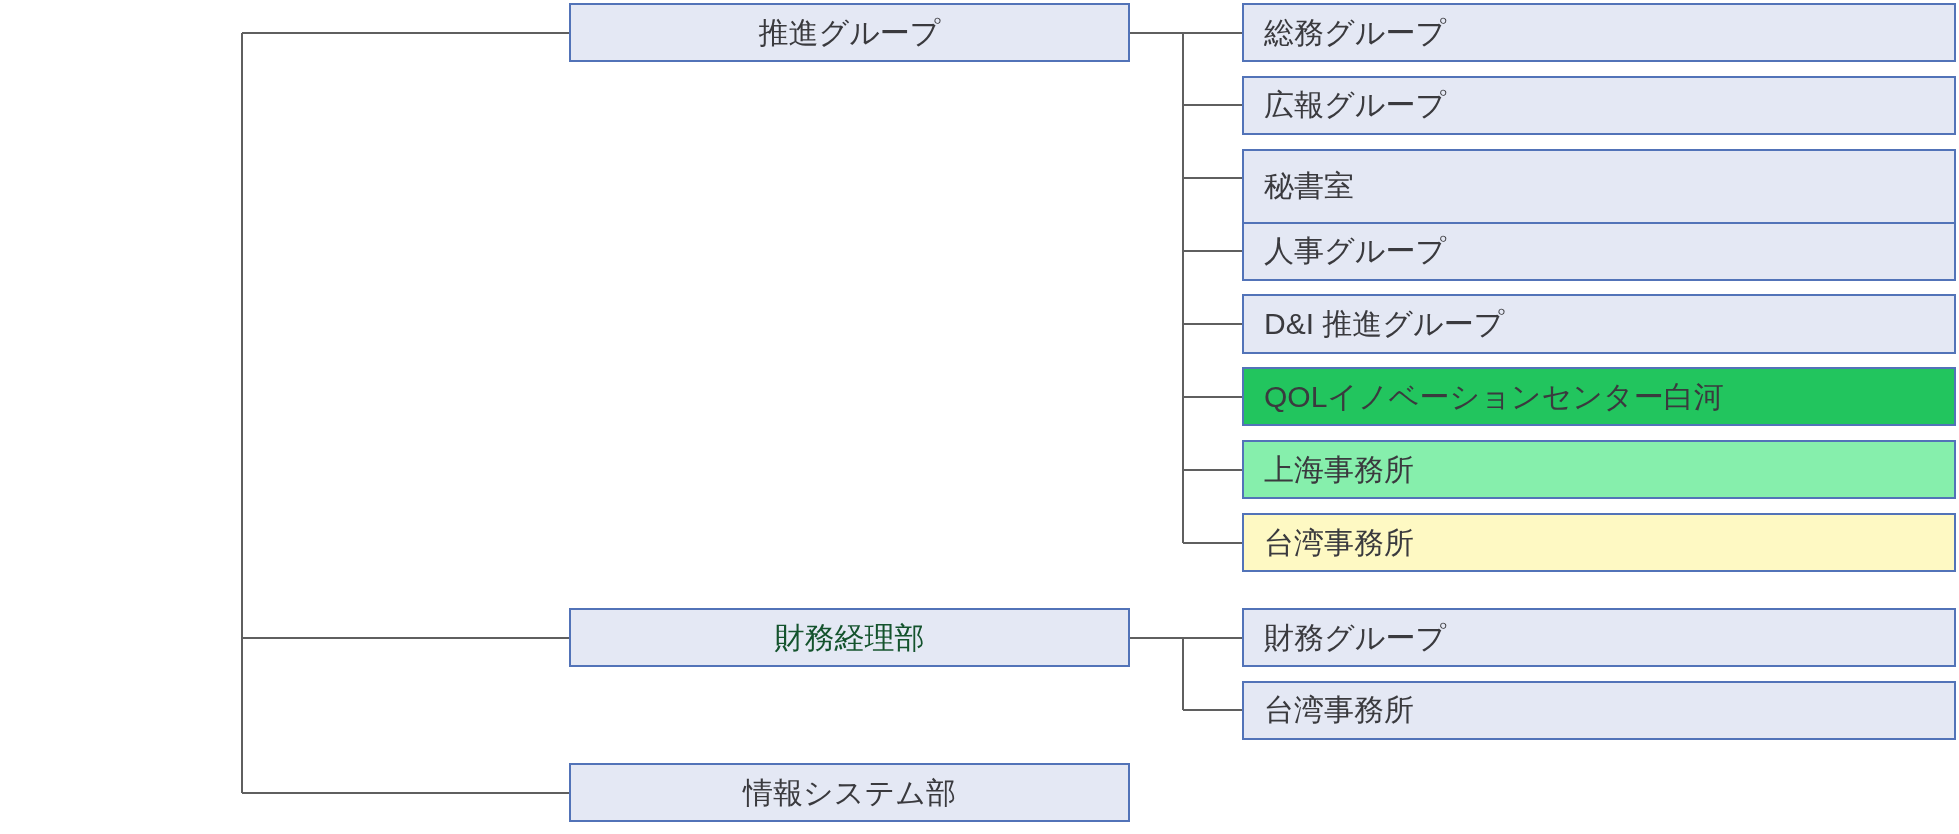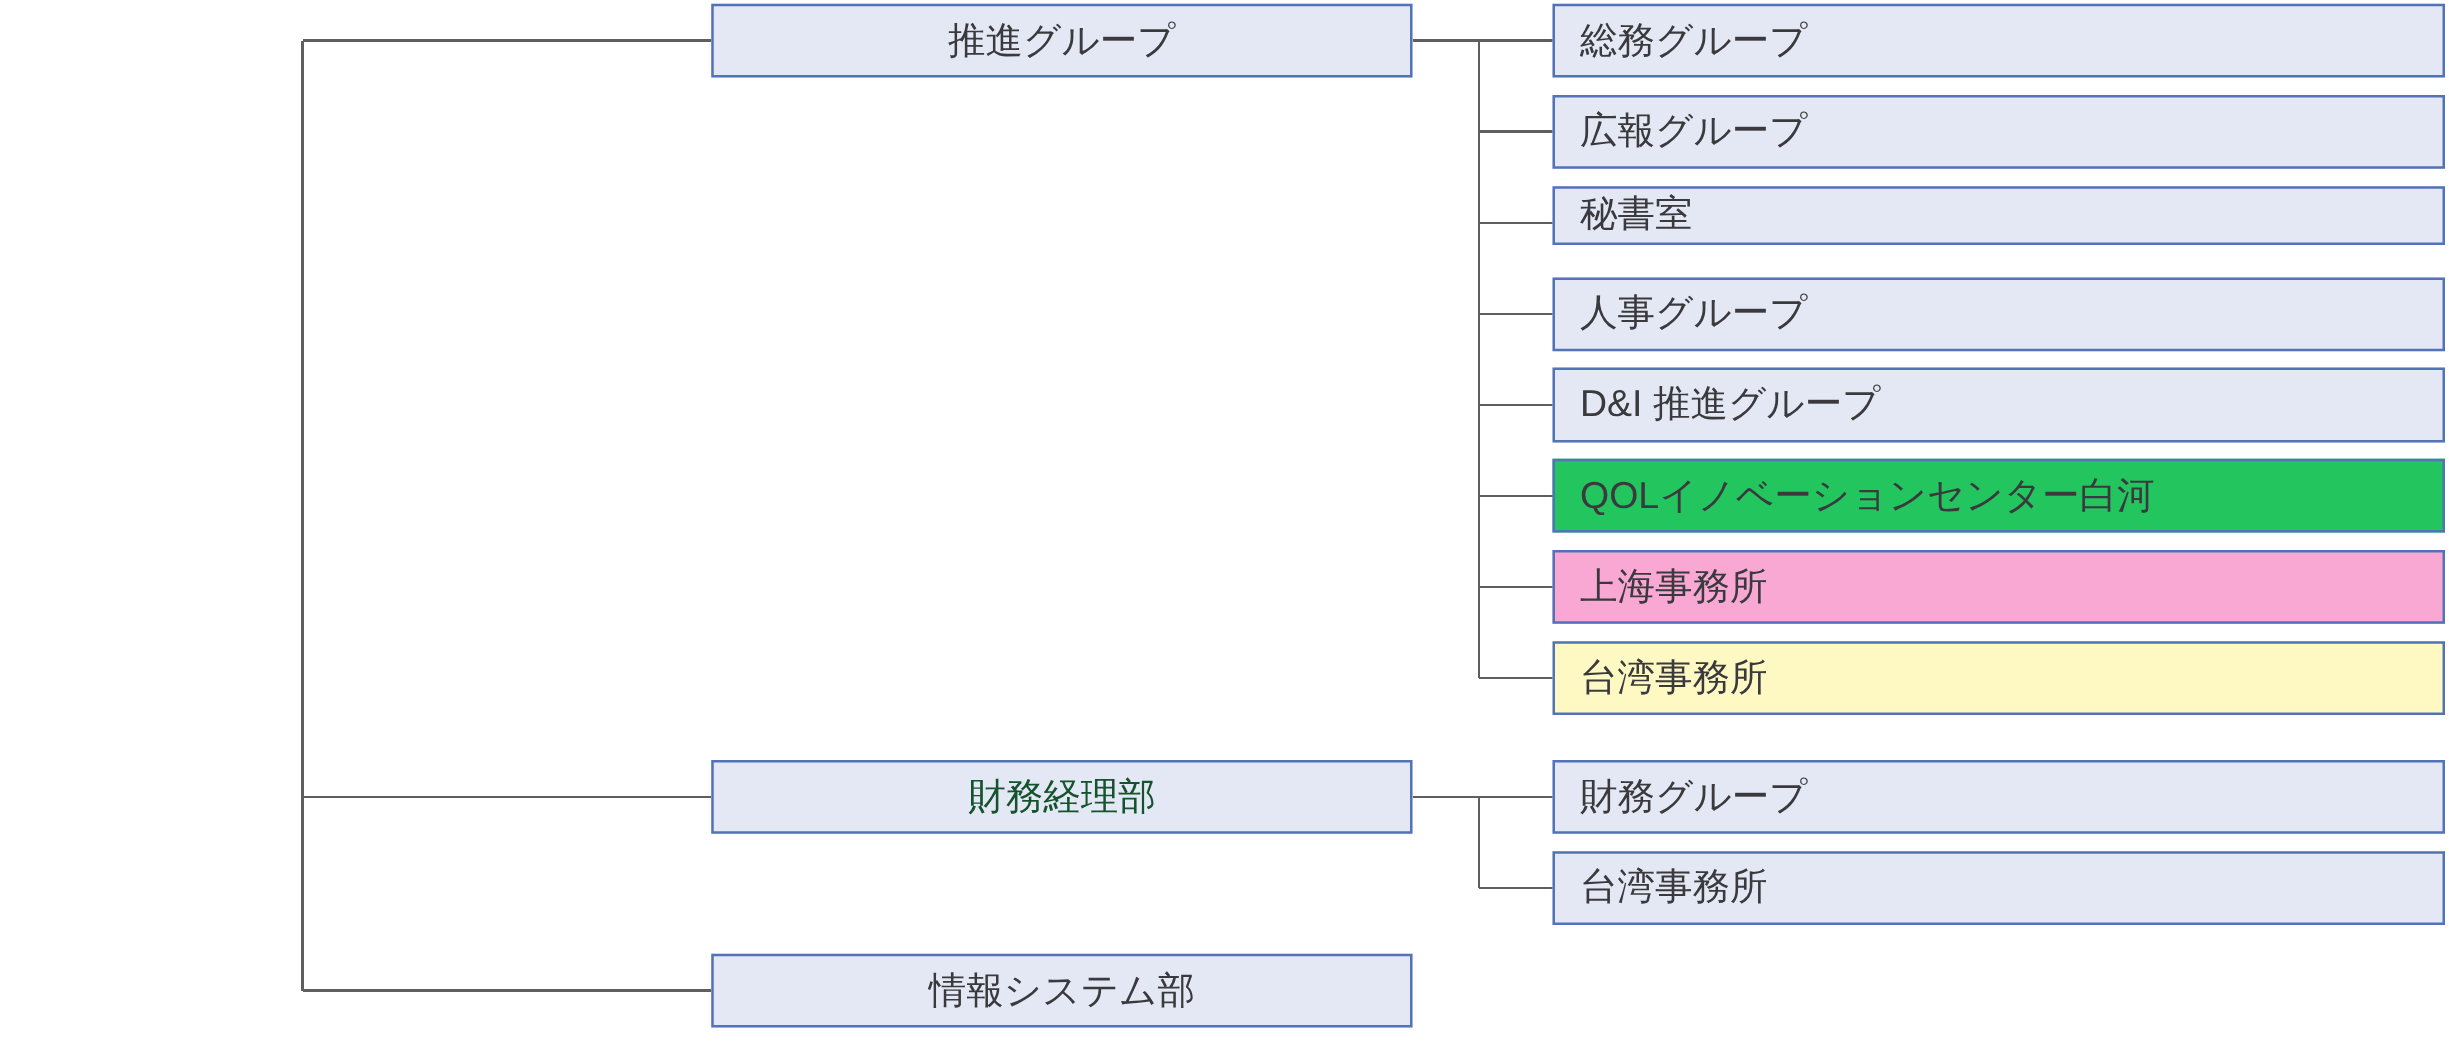--- a/index.html
+++ b/index.html
@@ -63,23 +63,23 @@
       <line x1="1130" y1="637.5" x2="1242" y2="637.5" stroke="#5f5f5f" stroke-width="2"></line>
       <line x1="1183" y1="710.36" x2="1242" y2="710.36" stroke="#5f5f5f" stroke-width="2"></line>
       <line x1="1183" y1="637.5" x2="1183" y2="710.36" stroke="#5f5f5f" stroke-width="2"></line>
       <line x1="242" y1="792.5" x2="569" y2="792.5" stroke="#5f5f5f" stroke-width="2"></line>
       <line x1="242" y1="32.5" x2="242" y2="792.5" stroke="#5f5f5f" stroke-width="2"></line>
     </svg>
 
 <div class="org-node dept-node" style="left: 569px; top: 3px; width: 561px; height: 59px; background: rgb(228, 232, 244); border: 2.5px solid rgb(82, 115, 184); color: rgb(58, 58, 62);">推進グループ</div>
     <div class="org-node group-node" style="left: 1242px; top: 75.86px; width: 714px; height: 59px; background: rgb(228, 232, 244); border: 2.5px solid rgb(82, 115, 184); color: rgb(58, 58, 62);">広報グループ</div>
     <div class="org-node group-node" style="left: 1242px; top: 3px; width: 714px; height: 59px; background: rgb(228, 232, 244); border: 2.5px solid rgb(82, 115, 184); color: rgb(58, 58, 62);">総務グループ</div>
-    <div class="org-node group-node" style="left: 1242px; top: 148.72px; width: 714px; height: 47px; background: rgb(228, 232, 244); border: 2.5px solid rgb(82, 115, 184); color: rgb(58, 58, 62); text-align: center;">秘書室</div>
+    <div class="org-node group-node" style="left: 1242px; top: 148.72px; width: 714px; height: 75px; background: rgb(228, 232, 244); border: 2.5px solid rgb(82, 115, 184); color: rgb(58, 58, 62); text-align: center;">秘書室</div>
     <div class="org-node group-node" style="left: 1242px; top: 221.58px; width: 714px; height: 59px; background: rgb(228, 232, 244); border: 2.5px solid rgb(82, 115, 184); color: rgb(58, 58, 62); text-align: right;">人事グループ</div>
     <div class="org-node group-node" style="left: 1242px; top: 294.44px; width: 714px; height: 60px; background: rgb(228, 232, 244); border: 2.5px solid rgb(82, 115, 184); color: rgb(58, 58, 62);">D&amp;I 推進グループ</div>
     <div class="org-node group-node" style="left: 1242px; top: 367.3px; width: 714px; height: 59px; background: #22c55e; border: 2.5px solid rgb(82, 115, 184); color: rgb(58, 58, 62);">QOLイノベーションセンター白河</div>
-    <div class="org-node group-node" style="left: 1242px; top: 440.16px; width: 714px; height: 59px; background: #f9a8d4; border: 2.5px solid rgb(82, 115, 184); color: rgb(58, 58, 62);">上海事務所</div>
+    <div class="org-node group-node" style="left: 1242px; top: 440.16px; width: 714px; height: 59px; background: #86efac; border: 2.5px solid rgb(82, 115, 184); color: rgb(58, 58, 62);">上海事務所</div>
     <div class="org-node group-node" style="left: 1242px; top: 513.02px; width: 714px; height: 59px; background: #fef9c3; border: 2.5px solid rgb(82, 115, 184); color: rgb(58, 58, 62);">台湾事務所</div>
     <div class="org-node dept-node" style="left: 569px; top: 608px; width: 561px; height: 59px; background: rgb(228, 232, 244); border: 2.5px solid rgb(82, 115, 184); color: #14532d;">財務経理部</div>
     <div class="org-node group-node" style="left: 1242px; top: 608px; width: 714px; height: 59px; background: rgb(228, 232, 244); border: 2.5px solid rgb(82, 115, 184); color: rgb(58, 58, 62);">財務グループ</div>
     <div class="org-node group-node" style="left: 1242px; top: 680.86px; width: 714px; height: 59px; background: rgb(228, 232, 244); border: 2.5px solid rgb(82, 115, 184); color: rgb(58, 58, 62);">台湾事務所</div>
     <div class="org-node dept-node" style="left: 569px; top: 763px; width: 561px; height: 59px; background: rgb(228, 232, 244); border: 2.5px solid rgb(82, 115, 184); color: rgb(58, 58, 62);">情報システム部</div>
   </div>
 
 </body></html>

